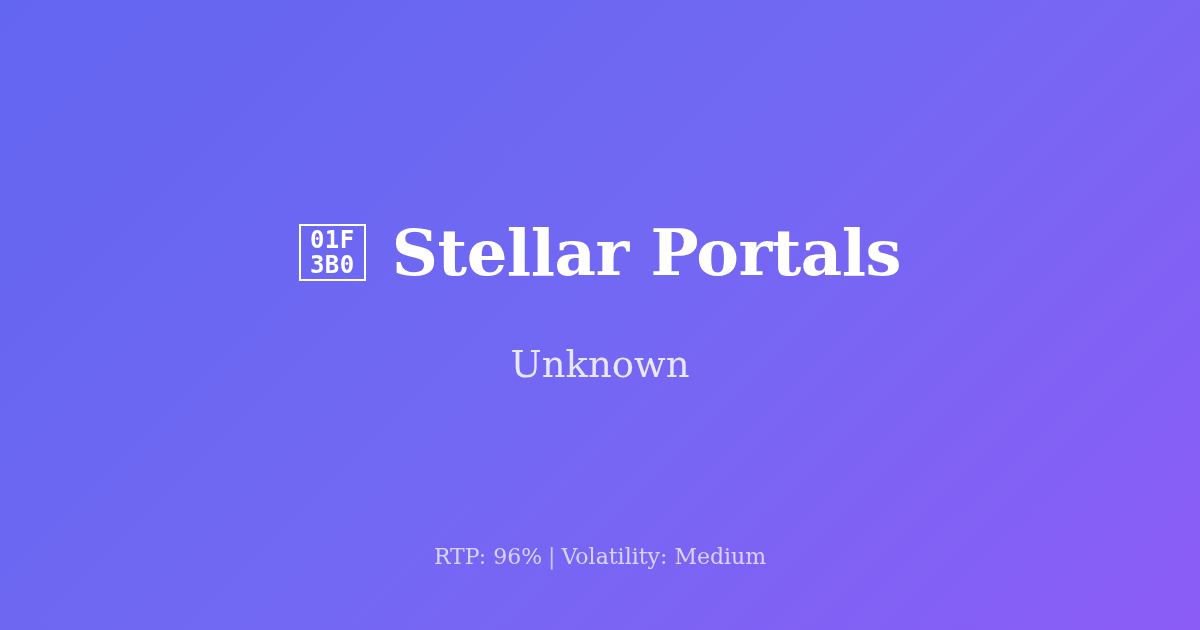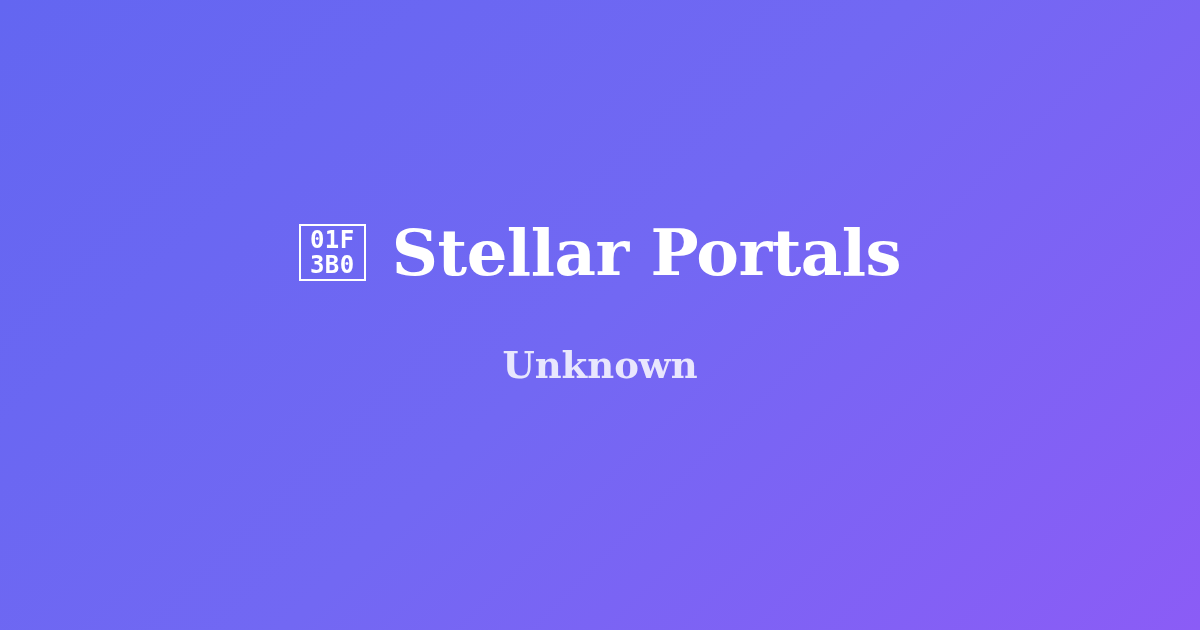--- a/index.html
+++ b/index.html
@@ -74,21 +74,21 @@
     font-family: "DejaVu Serif", "Liberation Serif", serif;
     font-weight: 700;
     font-size: 64px;
     line-height: 88px;
     color: #FFFFFF;
     letter-spacing: -0.5px;
   }
 
   .game-subtitle {
     font-family: "DejaVu Serif", "Liberation Serif", serif;
-    font-weight: 700;
+    font-weight: 400;
     font-size: 37px;
     line-height: 46px;
     color: rgba(255,255,255,0.84);
     margin-top: 45px;
     text-align: right;
   }
 
   
   .meta-footer {
     position: absolute;
@@ -124,14 +124,17 @@
       </span>
 
       <h1 class="game-title">Stellar Portals</h1>
 
     </div>
 
     <div class="game-subtitle">Unknown</div>
 
   </div>
 
+  <div class="meta-footer">
+    <span class="meta-part">RTP: 96%</span><span class="meta-sep">|</span><span class="meta-part">Volatility: Medium</span>
+  </div>
 
 </div>
 
 </body></html>

